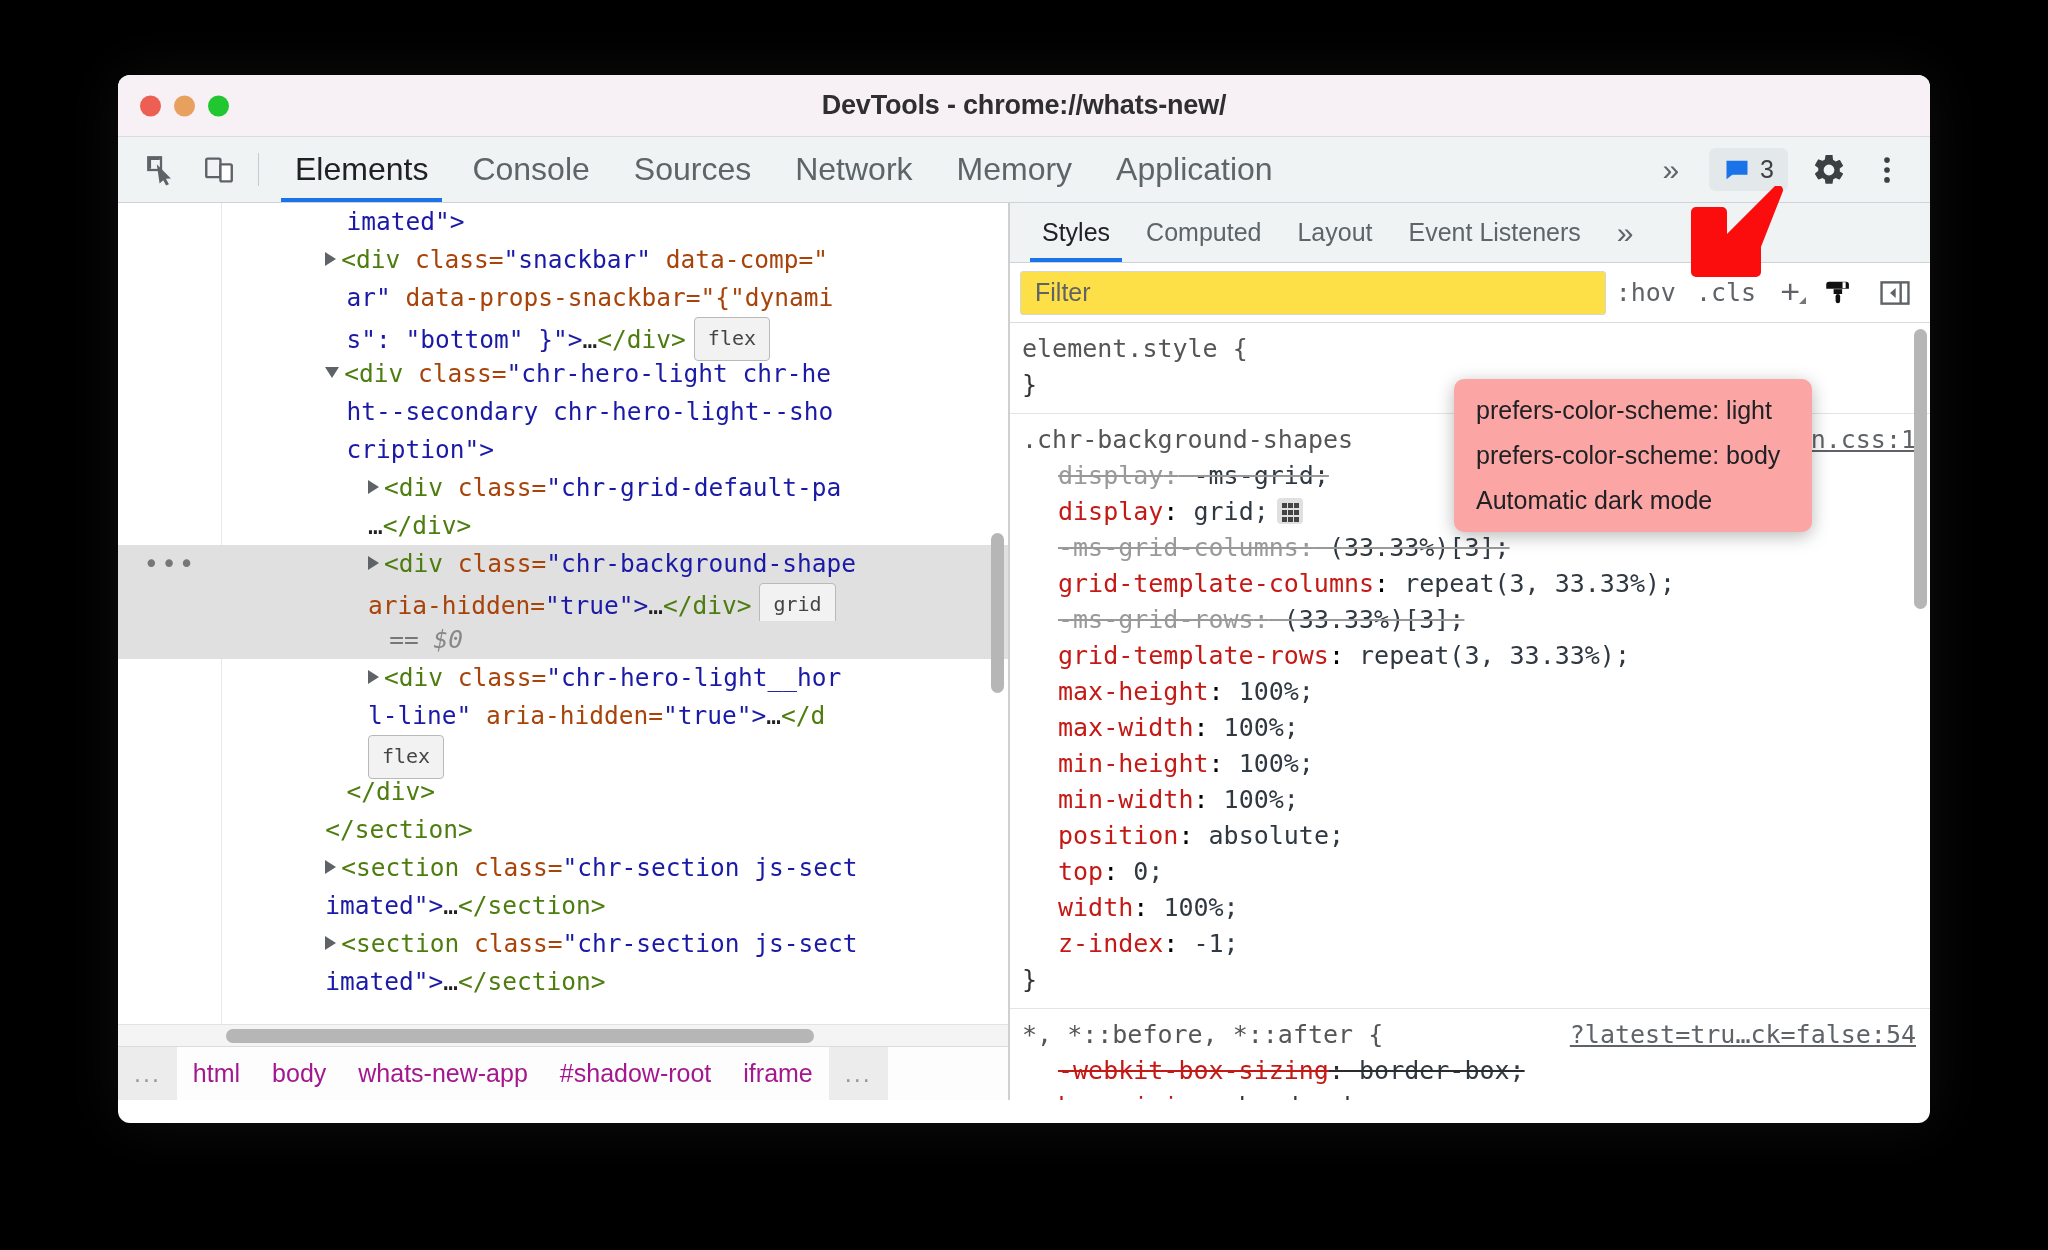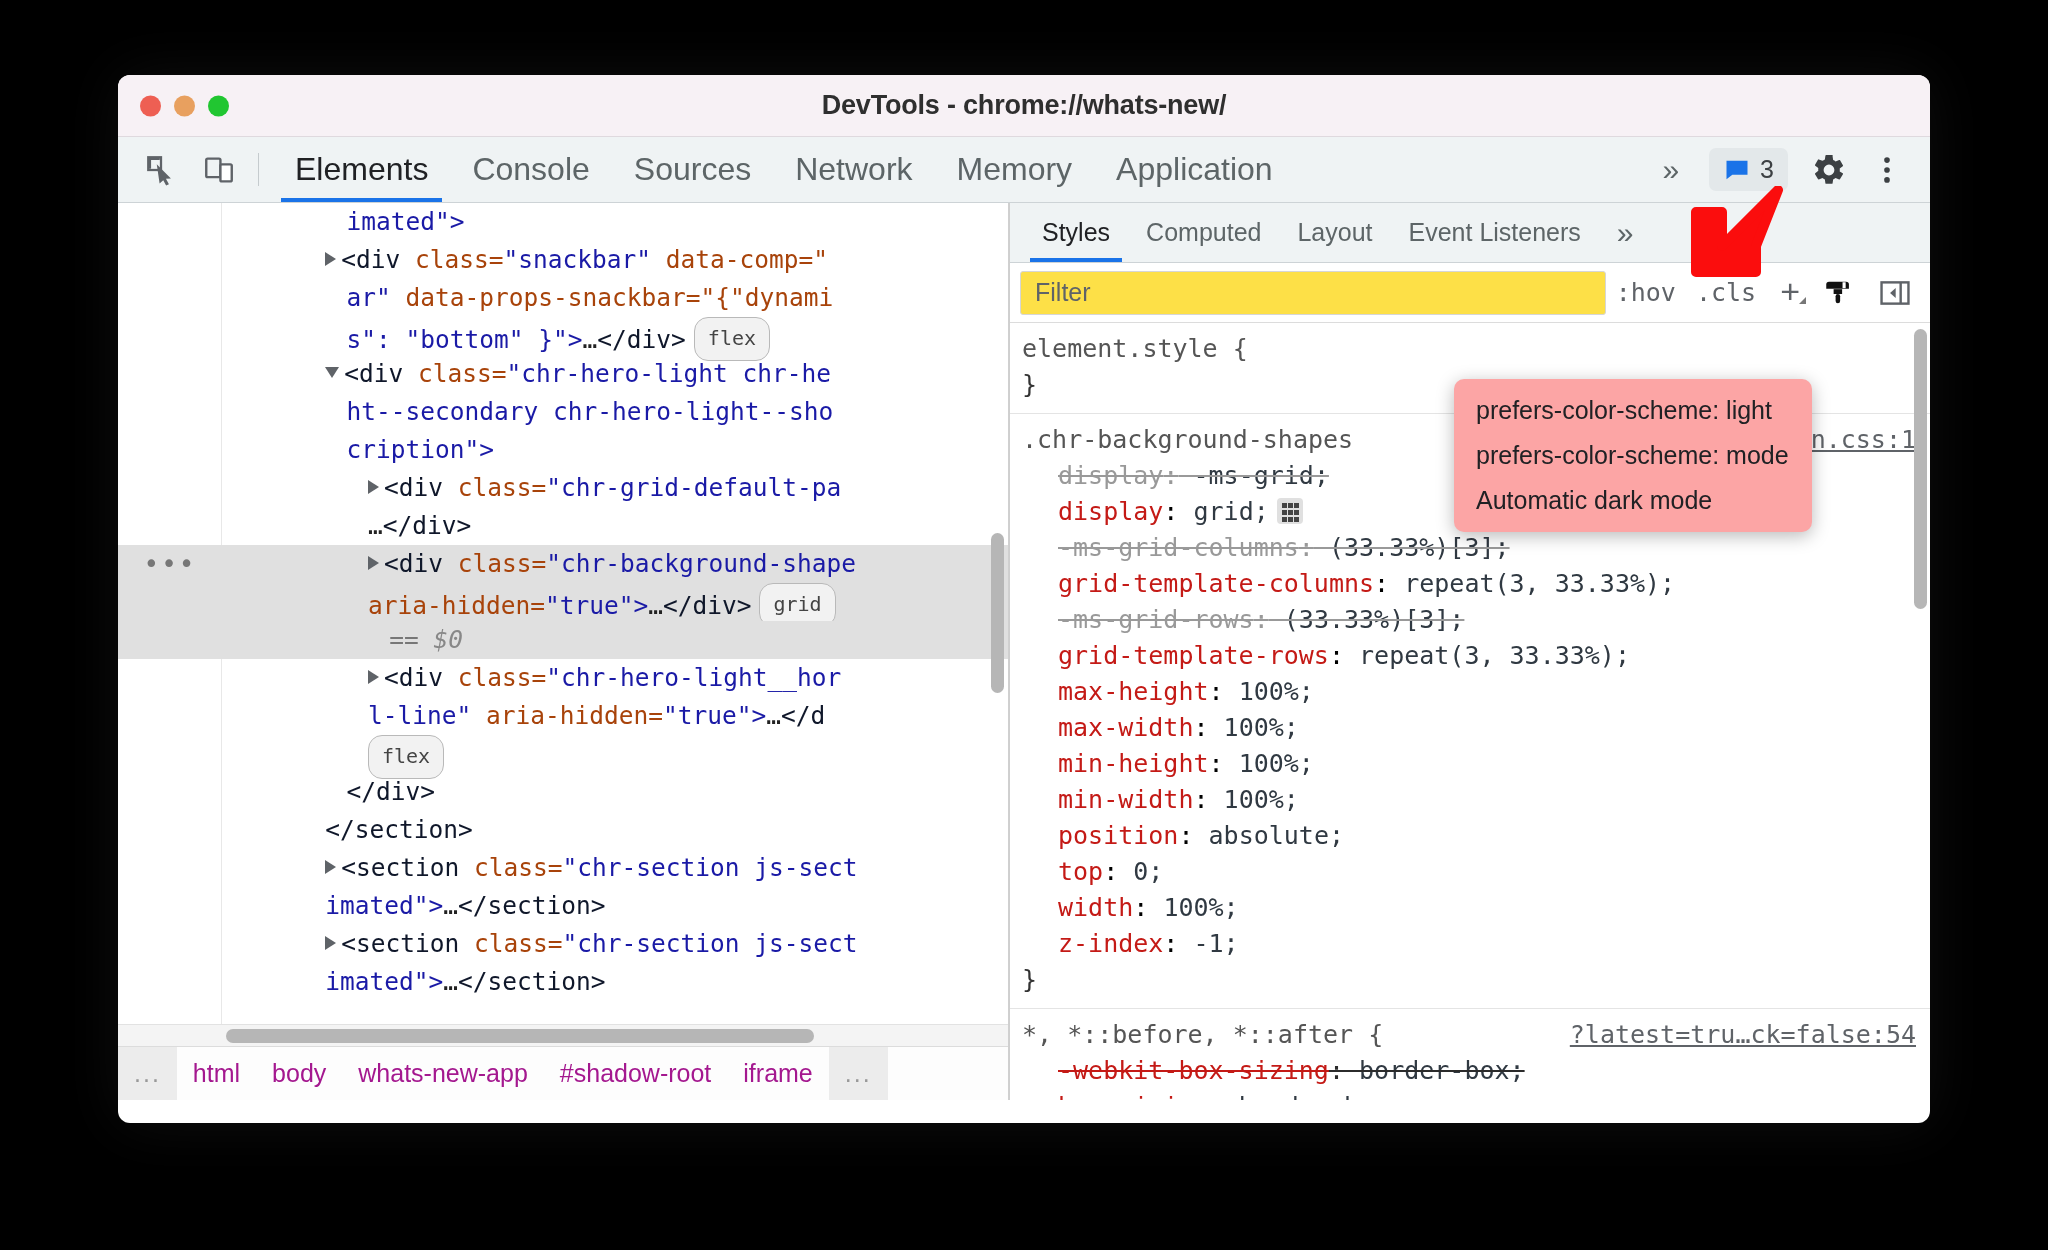--- a/index.html
+++ b/index.html
@@ -134,29 +134,29 @@
     border-bottom: 7px solid transparent;
     vertical-align: 2px; margin-right: 5px;
   }
   .arrow.open {
     border-left: 7px solid transparent;
     border-right: 7px solid transparent;
     border-top: 11px solid #5f6368;
     border-bottom: 0;
     vertical-align: 4px;
   }
-  .tag { color: #0f172a; text-align: center; }
+  .tag { color: #4d7c0f; text-align: center; }
   .attrname { color: #a8430a; }
   .attrval { color: #1a1aa6; }
   .txtnode { color: #222; }
   .dollar { color: #888; font-style: italic; }
   .eq { color: #777; }
   .badge {
     display: inline-block; border: 1px solid #b9b9b9;
-    border-radius: 14px; background: #f2f2f2;
+    border-radius: 4px; background: #f2f2f2;
     font-size: 20px; padding: 1px 13px 3px;
     color: #444; vertical-align: 3px; margin-left: 8px;
     font-family: "DejaVu Sans Mono", monospace;
   }
 
   
   .h-scroll {
     height: 22px; background: #f4f4f4;
     border-top: 1px solid #e2e2e2;
     position: relative;
@@ -475,21 +475,21 @@
                 <div class="css-line"><span class="prop">box-sizing</span><span>:</span><span class="val"> border-box;</span></div>
               </div>
             </div>
           <div class="v-scroll"></div>
         </div>
       </div>
     </div>
 
     <div class="popup">
       <div class="popup-item">prefers-color-scheme: light</div>
-      <div class="popup-item">prefers-color-scheme: mode</div>
+      <div class="popup-item">prefers-color-scheme: body</div>
       <div class="popup-item">Automatic dark mode</div>
     </div>
   </div>
 
   <div class="red-arrow">
     <svg width="100" height="96" viewBox="0 0 100 96">
       <path d="M92 4 L36 60 L36 26 L10 26 L10 86 L70 86 L70 60 Z" fill="#fb0d0d" stroke="#fb0d0d" stroke-width="10" stroke-linejoin="round"></path>
     </svg>
   </div>
 

